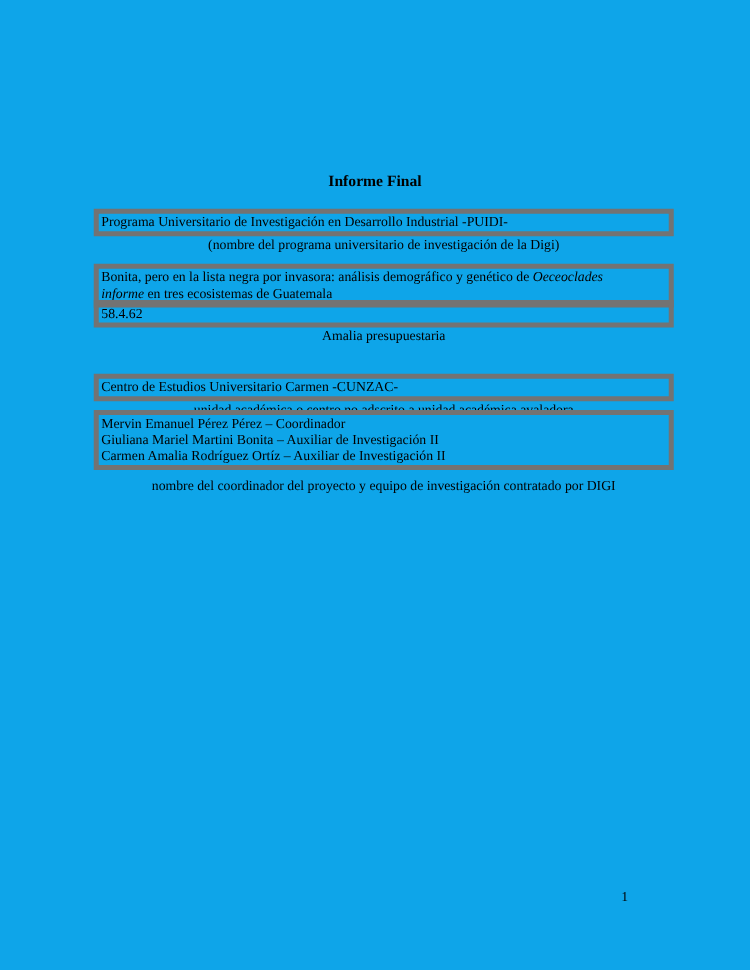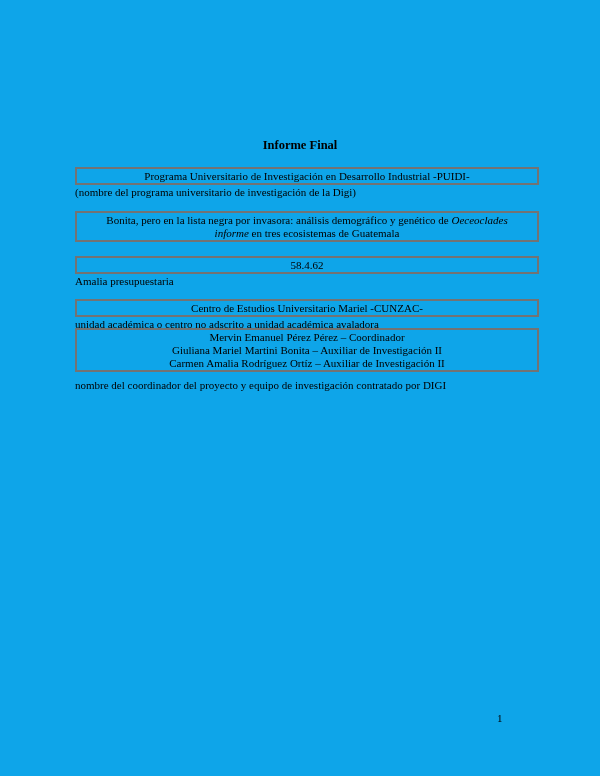--- a/index.html
+++ b/index.html
@@ -23,26 +23,27 @@
     font-weight: bold;
     font-size: 12.5px;
     line-height: 14px;
   }
   .field {
     position: absolute;
     left: 75px;
     width: 464px;
   }
   .box {
-    border: 2px solid #737373;
-    text-align: center;
+    border: 4px solid #737373;
+    text-align: left;
     line-height: 13px;
     padding: 0.5px 2px;
   }
   .caption {
+    text-align: center;
     line-height: 13.5px;
     padding-top: 1px;
   }
   .box .line { line-height: 13px; }
   .italic { font-style: italic; }
   .team-box { }
   .caption-gap { margin-top: 6px; }
   .page-number {
     position: absolute;
     left: 497px;
@@ -65,30 +66,30 @@
     <div class="caption">(nombre del programa universitario de investigación de la Digi)</div>
   </div>
 
   <div class="field" style="top:211px">
     <div class="box">
       <div class="line"><span>Bonita, pero en la lista negra por invasora: análisis demográfico y genético de </span><span class="italic">Oeceoclades</span></div>
       <div class="line"><span class="italic">informe</span><span> en tres ecosistemas de Guatemala</span></div>
     </div>
   </div>
 
-  <div class="field" style="top:256px">
+  <div class="field" style="top:240px">
     <div class="box">
       <div class="line">58.4.62</div>
     </div>
     <div class="caption">Amalia presupuestaria</div>
   </div>
 
   <div class="field" style="top:299px">
     <div class="box">
-      <div class="line">Centro de Estudios Universitario Mariel -CUNZAC-</div>
+      <div class="line">Centro de Estudios Universitario Carmen -CUNZAC-</div>
     </div>
     <div class="caption">unidad académica o centro no adscrito a unidad académica avaladora</div>
   </div>
 
   <div class="field" style="top:328px">
     <div class="box team-box">
       <div class="line">Mervin Emanuel Pérez Pérez – Coordinador</div>
       <div class="line">Giuliana Mariel Martini Bonita – Auxiliar de Investigación II</div>
       <div class="line">Carmen Amalia Rodríguez Ortíz – Auxiliar de Investigación II</div>
     </div>

